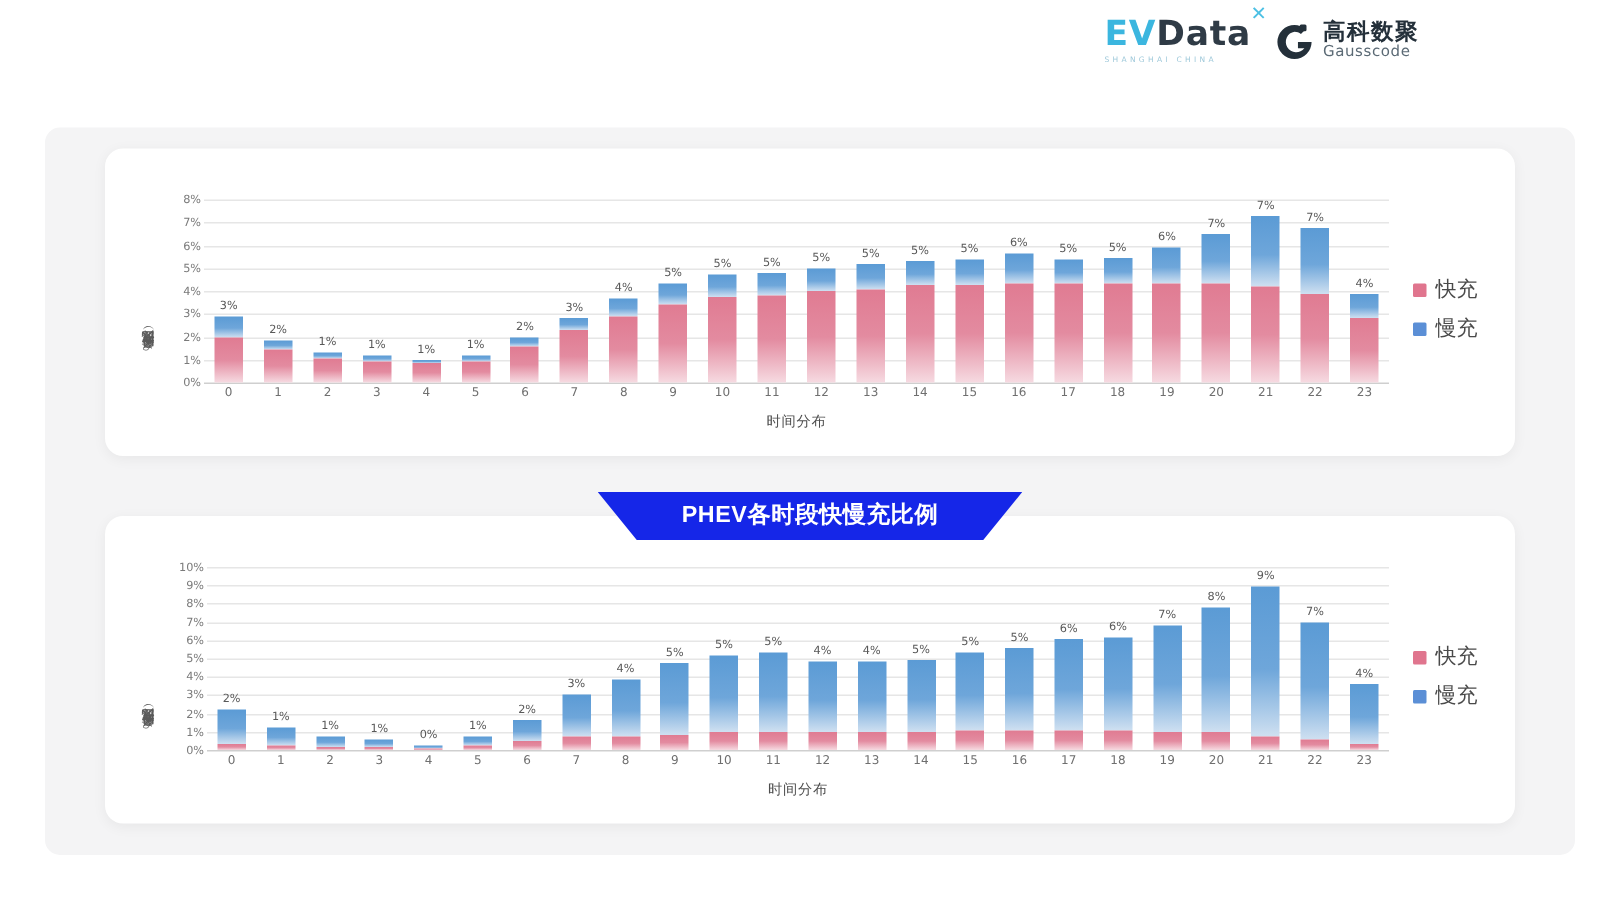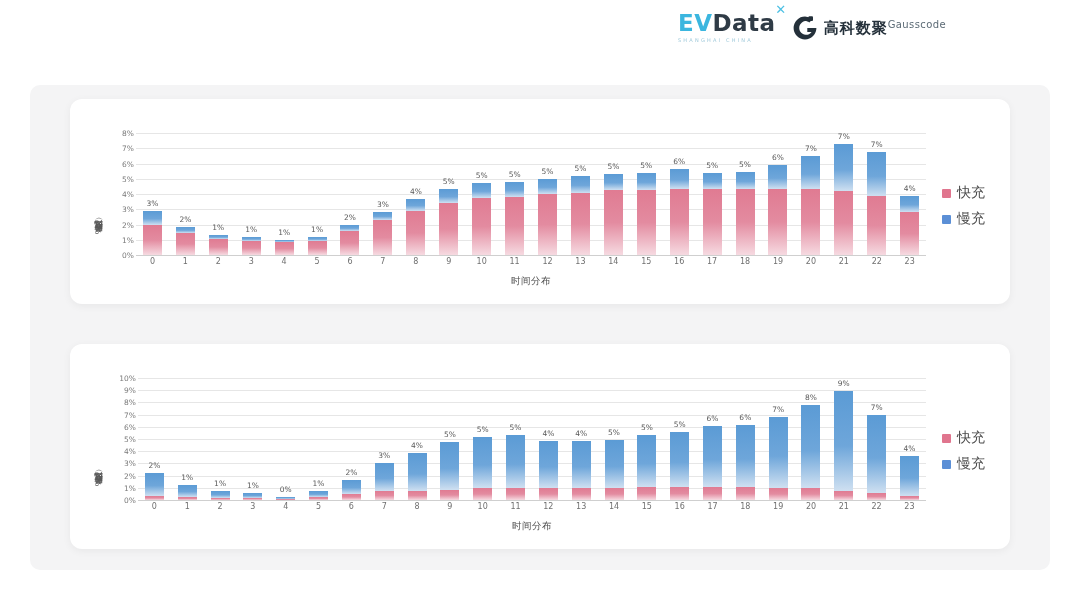--- a/index.html
+++ b/index.html
@@ -26,21 +26,21 @@
   .logo-ev-x {
     position: absolute; top: -9px; right: -11px;
     font-size: 13px; color: #4cc0e4; font-weight: 700;
   }
   .logo-ev-sub {
     font-size: 5px; letter-spacing: 2.2px; color: #9fc9da;
     margin-top: 2px; font-family: "DejaVu Sans", sans-serif;
   }
   .logo-gc { display: flex; align-items: center; gap: 6px; }
   .gc-mark { width: 26px; height: 26px; display:block; }
-  .gc-text { display: flex; flex-direction: row; line-height: 1.05; }
+  .gc-text { display: flex; flex-direction: column; line-height: 1.05; }
   .gc-cn { font-size: 15px; font-weight: 700; color: #24303a; letter-spacing: 1px; }
   .gc-en { font-size: 10px; color: #5b6a75; letter-spacing: .4px;
            font-family: "DejaVu Sans", sans-serif; }
 
   
   .outer-card {
     position: absolute; left: 30px; top: 85px;
     width: 1020px; height: 485px;
     background: #f4f4f5; border-radius: 10px;
   }
@@ -368,20 +368,21 @@
           <div class="lg-item">
             <span class="lg-sw slow"></span>
             <span class="lg-tx">慢充</span>
           </div>
         </div>
     </div>
   </div>
 
   <div class="section" id="sec-phev" style="left:70px; top:344px; width:940px; height:205px;">
     <div class="chart-card" style="width:940px; height:205px;"></div>
+    <div class="banner" style="top:-16px;">PHEV各时段快慢充比例</div>
 
     <div class="plot-wrap" id="plot-phev" style="left:0; top:0; width:940px; height:205px;">
       <div class="ylabel" id="yl-phev" style="left:22px; top:32px; height:115px;">各时段充电次数占比（%）</div>
       <div class="ticks" id="tk-phev" style="left:24px; top:34px; width:42px; height:122px;">
           <div class="tick" style="top: 122px;">0%</div>
           <div class="tick" style="top: 109.8px;">1%</div>
           <div class="tick" style="top: 97.6px;">2%</div>
           <div class="tick" style="top: 85.4px;">3%</div>
           <div class="tick" style="top: 73.2px;">4%</div>
           <div class="tick" style="top: 61px;">5%</div>

